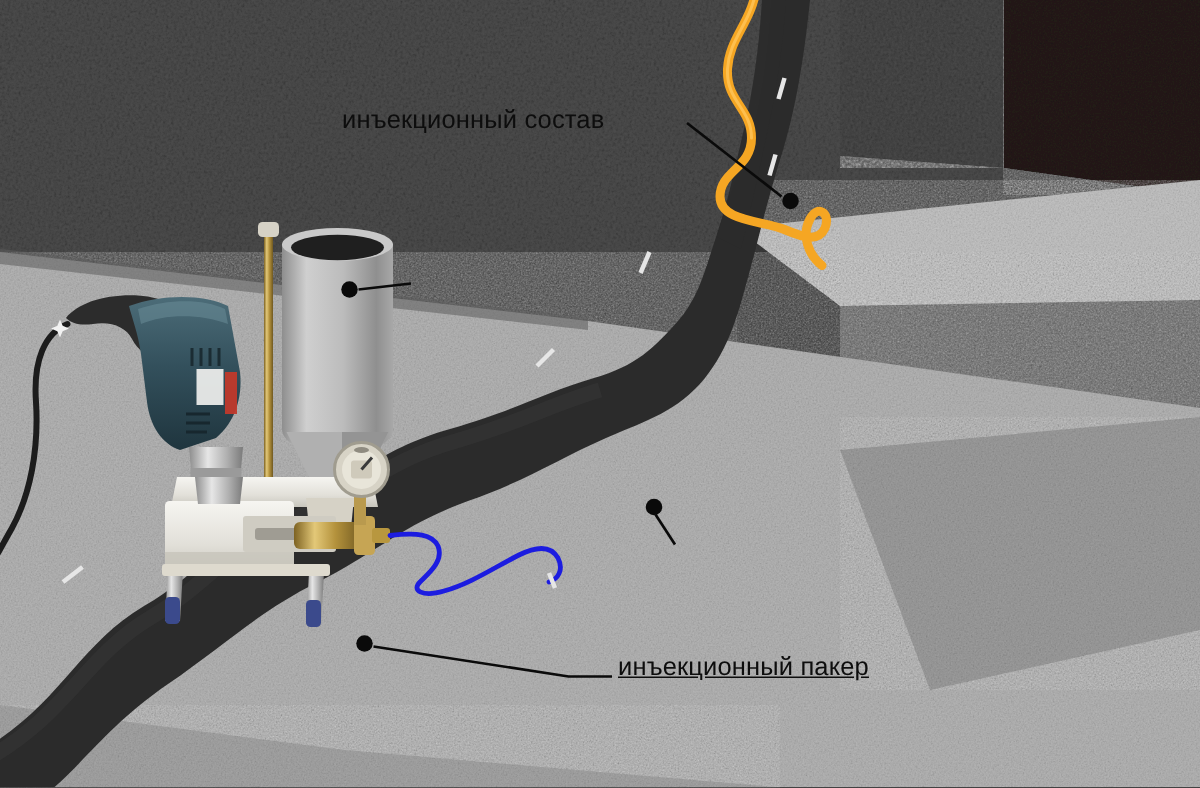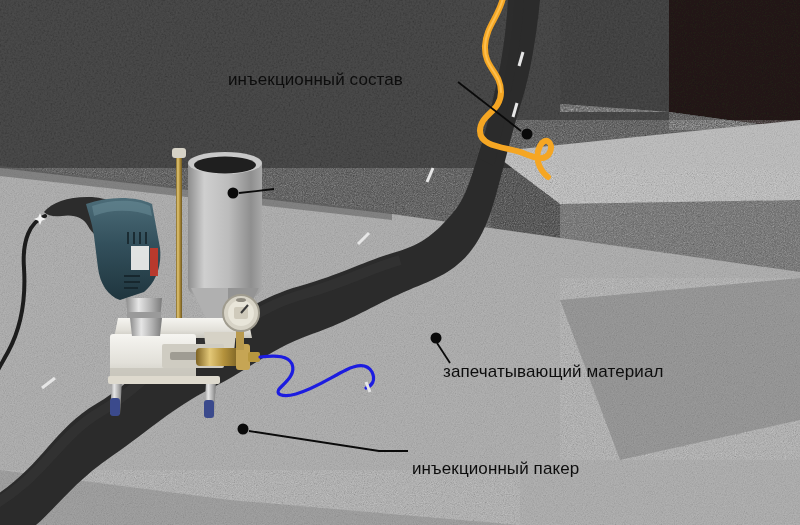--- a/index.html
+++ b/index.html
@@ -256,16 +256,15 @@
       <path d="M 437,343 L 450,363" fill="none" stroke="#0a0a0a" stroke-width="1.8"></path>
       <circle cx="436" cy="338" r="5.5" fill="#0a0a0a"></circle>
     </g>
     <g>
       <path d="M 249,431 L 379,451 L 408,451" fill="none" stroke="#0a0a0a" stroke-width="1.8"></path>
       <circle cx="243" cy="429" r="5.5" fill="#0a0a0a"></circle>
     </g>
   </svg>
 
   <div class="lbl" style="left:228px;top:70px;">инъекционный состав</div>
-  <div class="lbl" style="left:443px;top:362px;">запечатывающий материал</div>
-  <div class="lbl" style="left:412px;top:459px;">инъекционный пакер</div>
+  <div class="lbl" style="left:412px;top:435px;text-decoration:underline;">инъекционный пакер</div>
 
 </div>
 
 </body></html>

